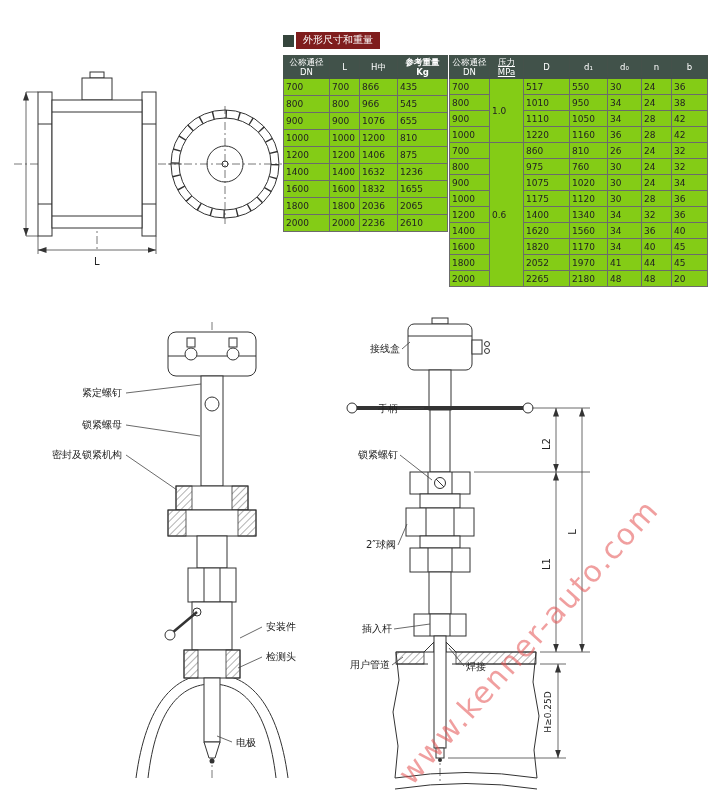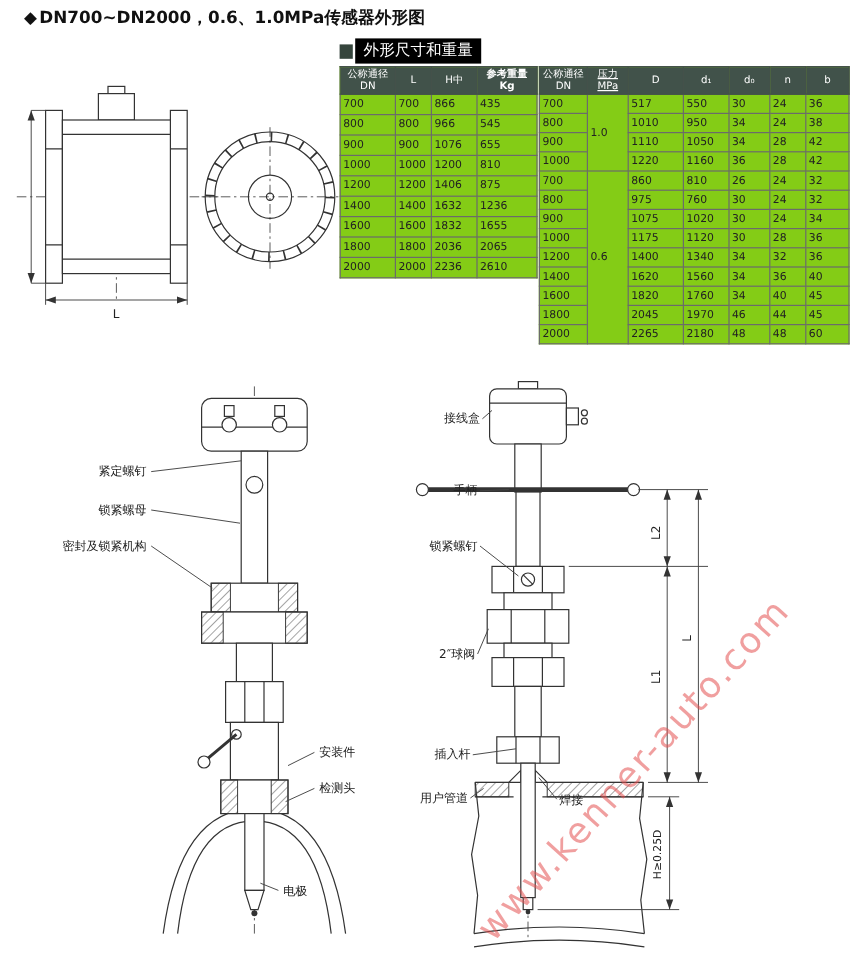--- a/index.html
+++ b/index.html
@@ -5,21 +5,21 @@
   * { margin:0; padding:0; box-sizing:border-box; }
   html,body { background:#fff; }
   .page {
     position:relative; width:715px; height:800px; background:#fff;
     font-family:"DejaVu Sans","Liberation Sans",sans-serif; overflow:hidden; color:#222;
   }
   .title-row { position:absolute; left:20px; top:6px; font-size:14px; font-weight:bold; color:#111; white-space:nowrap; }
   .title-row .bullet { margin-right:2px; }
   .section-label { position:absolute; left:283px; top:32px; display:flex; align-items:center; }
   .section-label .sq { width:11px; height:12px; background:#35453c; margin-right:2px; }
-  .section-label .bar { background:#000000; color:#fff; font-size:13px; padding:1px 7px 2px; white-space:nowrap;text-align:center; }
+  .section-label .bar { background:#7f1d1d; color:#fff; font-size:10px; padding:1px 7px 2px; white-space:nowrap;text-align:center; }
 
   table { position:absolute; border-collapse:collapse; background:#84cc16; }
   th { background:#41524a; color:#fff; font-weight:normal; font-size:8.5px; line-height:1.2;
        white-space:pre-line; border:1px solid #44514a; padding:1px 2px; }
   td { border:1px solid #6b6b6b; font-size:9px; color:#222; padding:0 2px; }
   #table1 { left:283px; top:55px; }
   #table1 td { height:17px; }
   #table1 th:nth-child(1){ width:46px; } #table1 th:nth-child(2){ width:30px; }
   #table1 th:nth-child(3){ width:38px; } #table1 th:nth-child(4){ width:50px;font-weight:bold; }
   #table2 { left:449px; top:55px; }
@@ -42,23 +42,20 @@
     transform:rotate(-48deg); transform-origin:0 50%;
     font-size:30px; letter-spacing:2px; white-space:nowrap;
     color:rgba(228,80,80,0.55);
   }
 </style>
 </head>
 <body>
 
 <div class="page">
 
-  <div class="title-row">
-    <span class="bullet">◆</span><span>DN700~DN2000，0.6、1.0MPa传感器外形图</span>
-  </div>
 
   <div class="section-label">
     <span class="sq"></span>
     <span class="bar">外形尺寸和重量</span>
   </div>
 
   <table id="table1">
       <thead>
         <tr>
           <th>公称通径
@@ -218,40 +215,40 @@
           <td>1400</td>
           <td>1620</td>
           <td>1560</td>
           <td>34</td>
           <td>36</td>
           <td>40</td>
         </tr>
         <tr>
           <td>1600</td>
           <td>1820</td>
-          <td>1760</td>
+          <td>1170</td>
           <td>34</td>
           <td>40</td>
           <td>45</td>
         </tr>
         <tr>
           <td>1800</td>
-          <td>2045</td>
+          <td>2052</td>
           <td>1970</td>
-          <td>46</td>
+          <td>41</td>
           <td>44</td>
           <td>45</td>
         </tr>
         <tr>
           <td>2000</td>
           <td>2265</td>
           <td>2180</td>
           <td>48</td>
           <td>48</td>
-          <td>60</td>
+          <td>20</td>
         </tr>
       </tbody>
     </table>
 
   <svg id="outline-svg" style="position:absolute;left:12px;top:68px;" width="272" height="205" viewBox="0 0 272 205">
     <defs>
       <pattern id="hatch" width="5" height="5" patternUnits="userSpaceOnUse" patternTransform="rotate(45)">
         <line x1="0" y1="0" x2="0" y2="5" stroke="#666" stroke-width="1"></line>
       </pattern>
       <marker id="arr2" markerWidth="10" markerHeight="8" refX="8.5" refY="4" orient="auto" markerUnits="userSpaceOnUse">

